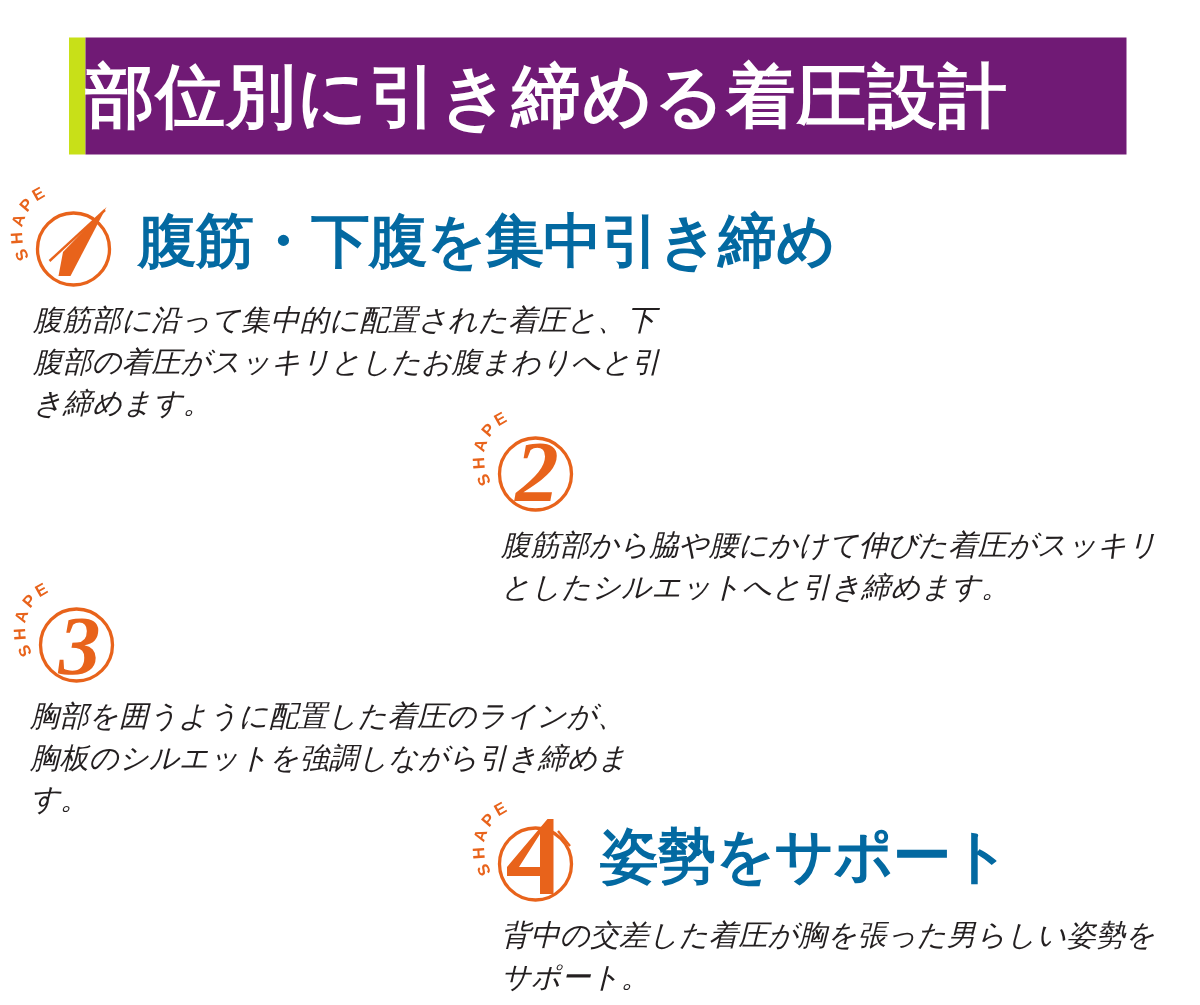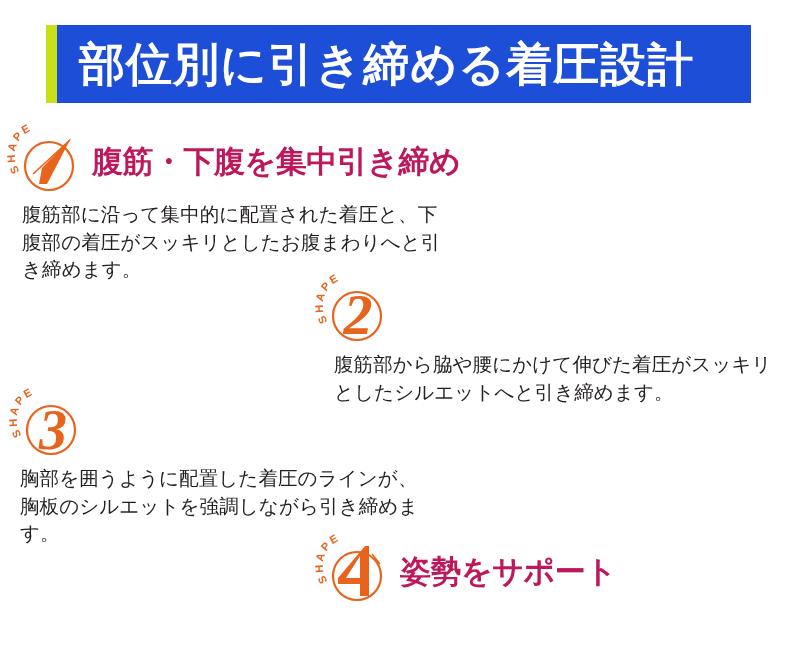--- a/index.html
+++ b/index.html
@@ -26,24 +26,23 @@
     display: flex;
     align-items: stretch;
   }
   .banner-accent {
     width: 11px;
     background: #c8e018;
     flex: 0 0 auto;
   }
   .banner-body {
     flex: 1 1 auto;
-    background: #1d4ed8;
+    background: #701a75;
     display: flex;
     align-items: center;
-    padding-left: 22px;
     box-sizing: border-box;
   }
   .banner-title {
     color: #ffffff;
     font-size: 46px;
     font-weight: bold;
     letter-spacing: 1px;
     line-height: 1;
     white-space: nowrap;
   }
@@ -67,34 +66,35 @@
 
   .badge {
     position: relative;
     width: 72px;
     height: 66px;
     flex: 0 0 auto;
   }
   .badge svg { display: block; width: 72px; height: 66px; overflow: visible; }
 
   .sec-title {
-    color: #be185d;
-    font-size: 31px;
+    color: #0369a1;
+    font-size: 39px;
     font-weight: bold;
     line-height: 1;
     white-space: nowrap;
     letter-spacing: -0.5px;
   }
 
   .sec-body {
     color: #231f20;
     font-size: 19.5px;
     line-height: 1.42;
     margin-top: 7px;
     letter-spacing: 0.1px;
+    font-style: italic;
   }
   .sec-1 .sec-body { margin-left: 8px; width: 420px; }
   .sec-2 .sec-body { margin-left: 12px; width: 450px; }
   .sec-3 .sec-body { margin-left: 4px; width: 400px; }
   .sec-4 .sec-body { margin-left: 12px; width: 440px; }
   .sec-body p { margin: 0; }
 </style>
 </head>
 <body>
 
@@ -177,13 +177,16 @@
         <circle cx="35" cy="38" r="24" fill="none" stroke="#e8631b" stroke-width="2.2"></circle>
         <text font-family="'Liberation Sans',sans-serif" font-size="11" font-weight="bold" fill="#e8631b" letter-spacing="2.5">
           <textPath href="#arc4" startOffset="4%">SHAPE</textPath>
         </text>
         <path d="M 43,8 L 47,8 L 47,58 L 38,58 L 38,46 L 16,46 L 16,40 Z M 38,18 L 24,40 L 38,40 Z" fill="#e8631b"></path>
         <path d="M 50,16 L 58,26" stroke="#e8631b" stroke-width="1.5" fill="none"></path>
       </svg>
     </div>
     <div class="sec-title">姿勢をサポート</div>
   </div>
+  <div class="sec-body">
+    <p>背中の交差した着圧が胸を張った男らしい姿勢をサポート。</p>
+  </div>
 </div>
 
 </body></html>

